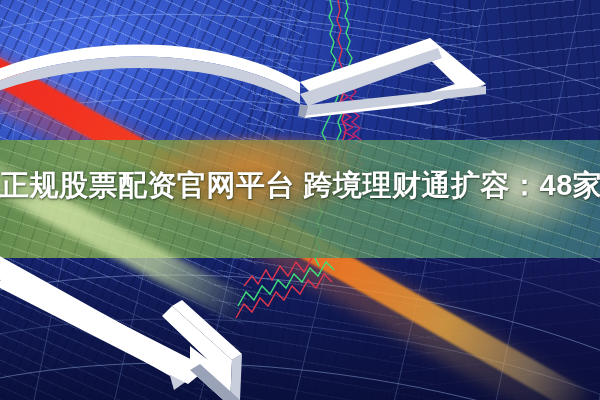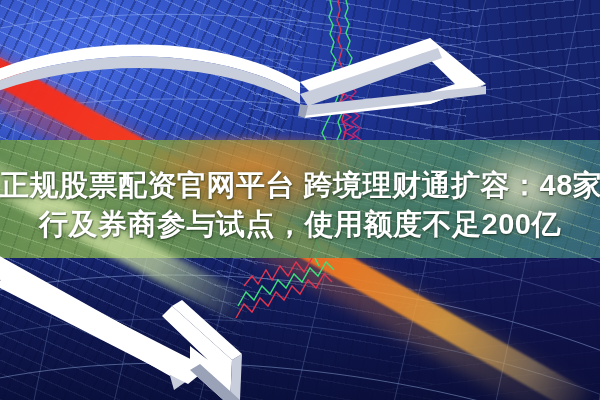--- a/index.html
+++ b/index.html
@@ -275,16 +275,15 @@
 
       <path class="arw-top" d="M 232 56 L 292 110 L 290 156 L 250 120 L 250 96 L 268 110 L 222 66 Z"></path>
       <path class="arw-side" d="M 292 110 L 302 104 L 300 150 L 290 156 Z"></path>
       <path class="arw-top" d="M 232 56 L 242 50 L 302 104 L 292 110 Z"></path>
       <path class="arw-edge" d="M 250 120 L 260 114 L 300 150 L 290 156 Z"></path>
     </svg>
   </div>
 
   <div id="headline">
     <span class="ln">正规股票配资官网平台 跨境理财通扩容：48家银</span>
-    <span class="ln">行及券商参与试点，使用额度不足200亿</span>
   </div>
 
 </div>
 
 </body></html>

